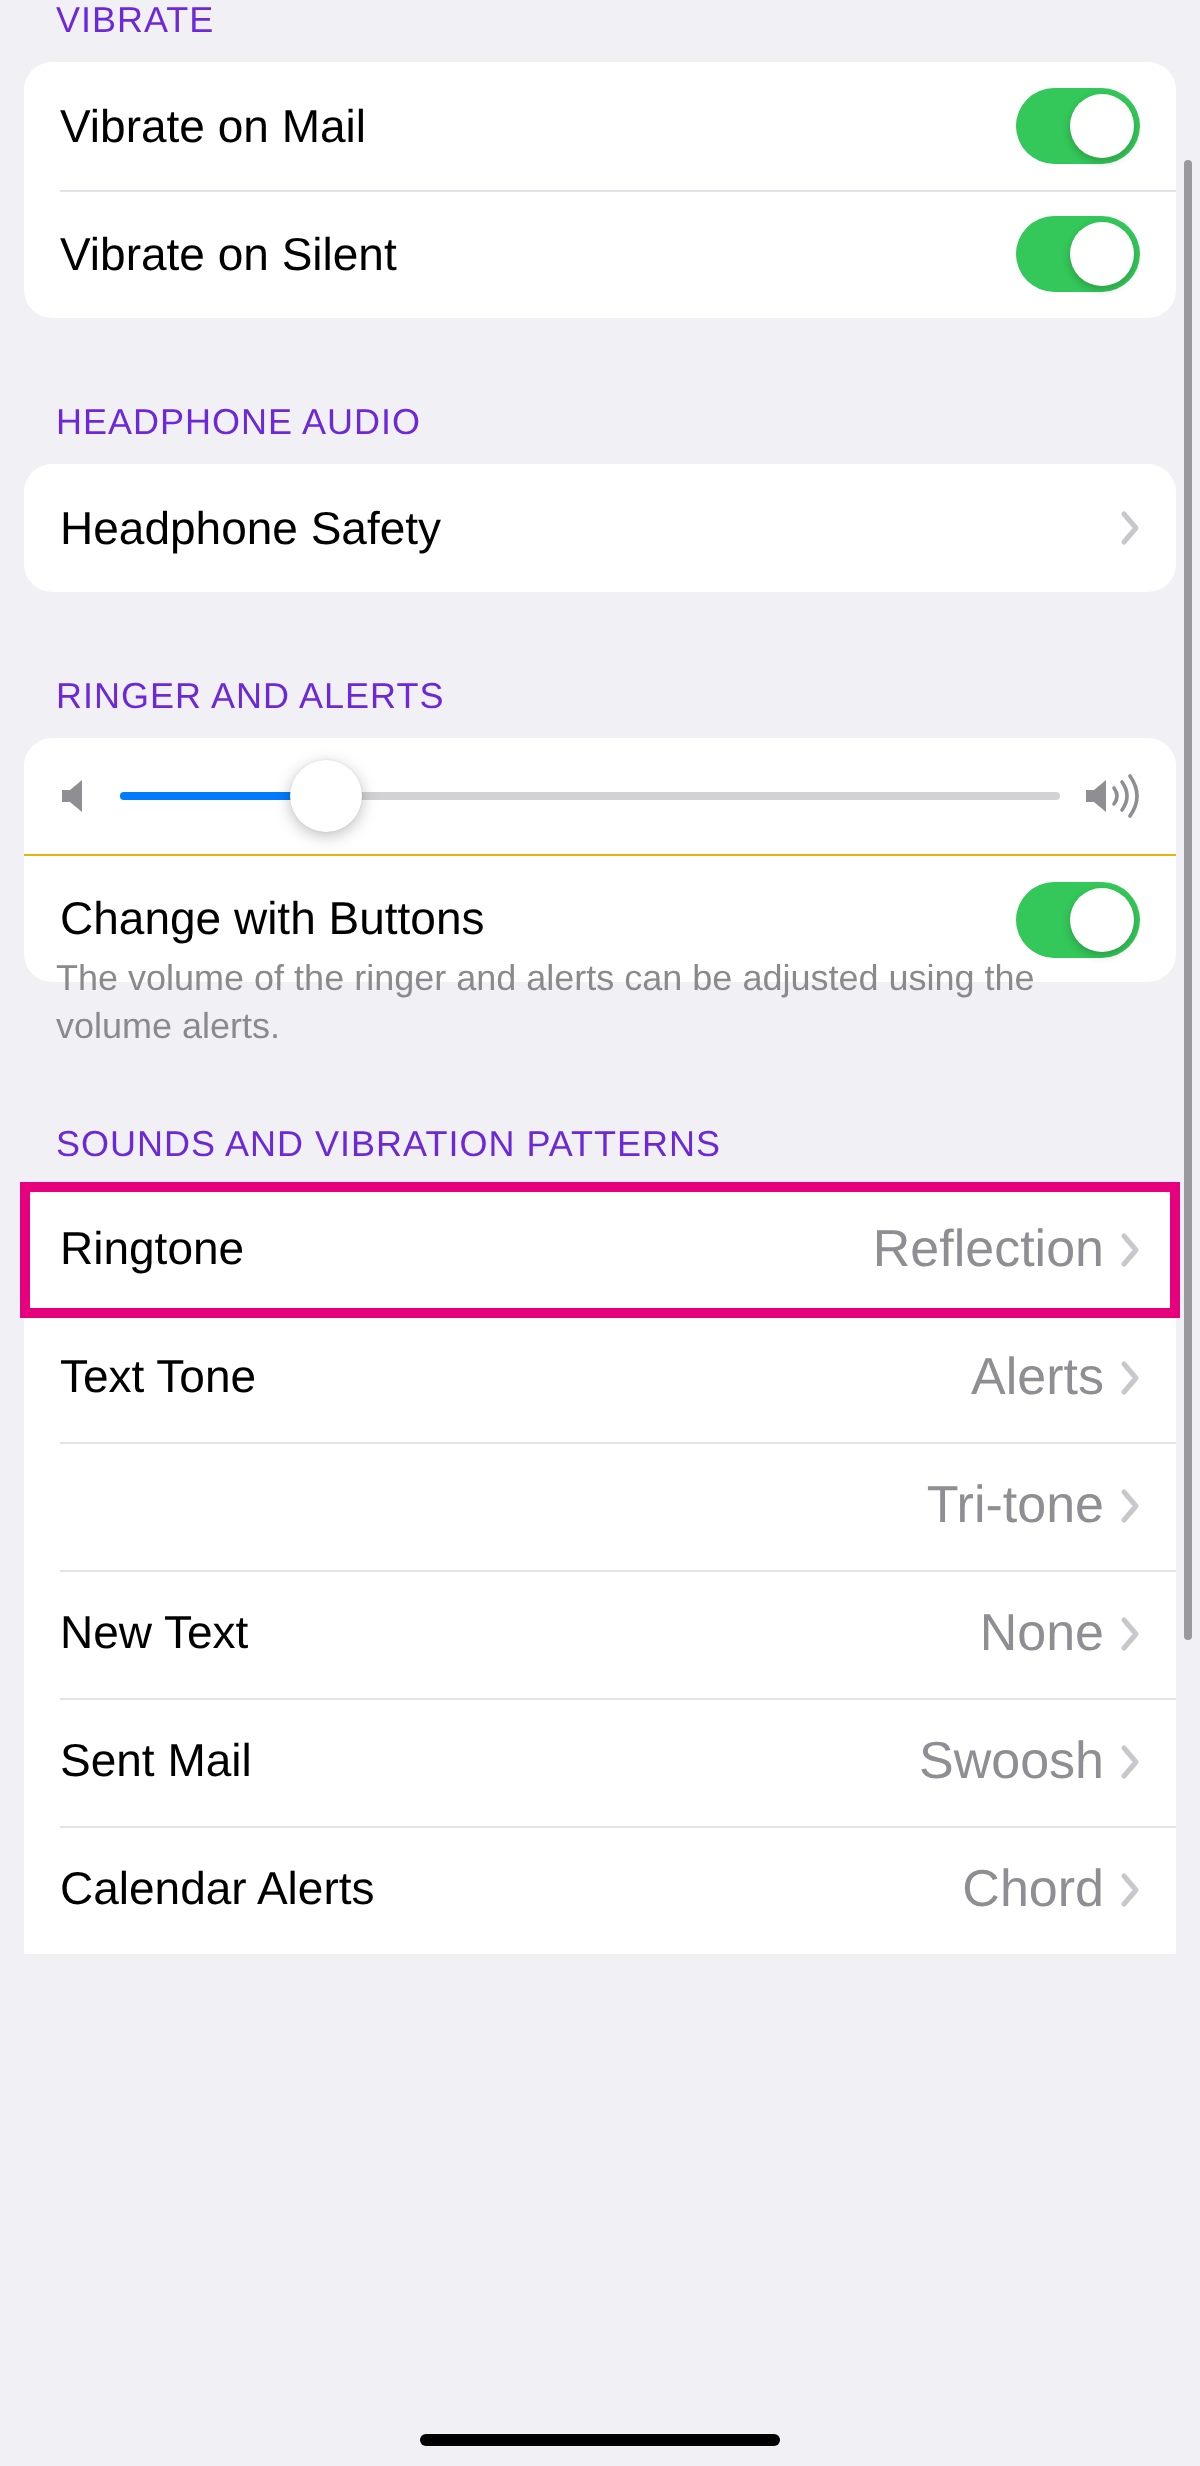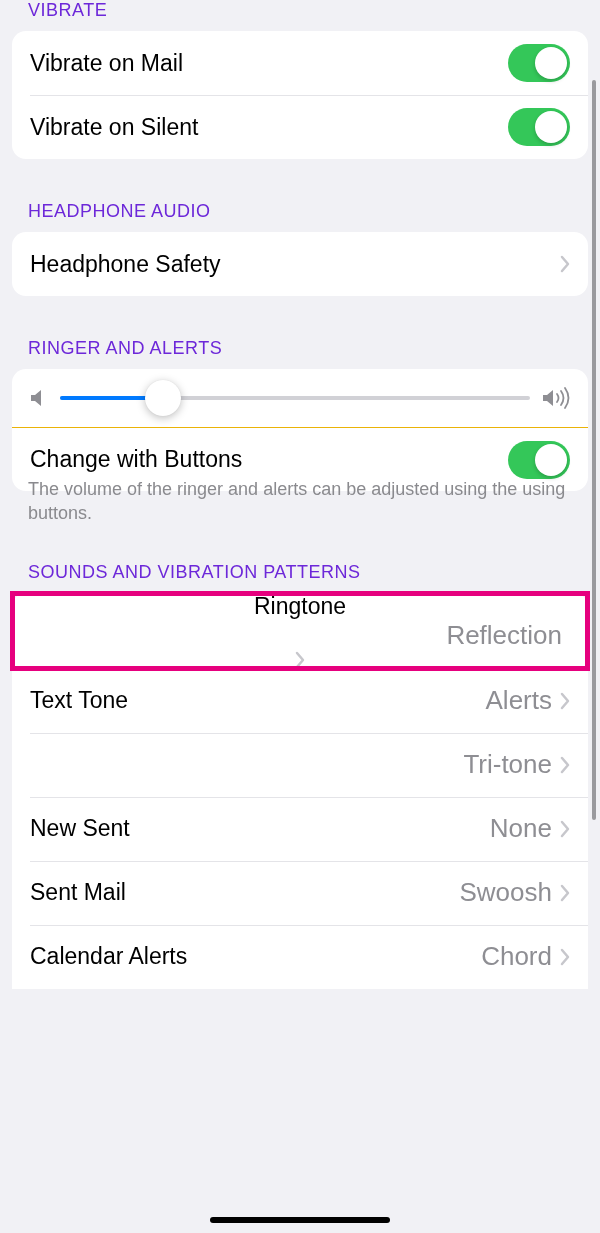--- a/index.html
+++ b/index.html
@@ -161,21 +161,20 @@
     .sounds-group {
       background: #fff;
       border-radius: 14px 14px 0 0;
       overflow: visible;
     }
     .highlight {
       outline: 5px solid #e6007e;
       outline-offset: -3px;
       position: relative;
       z-index: 2;
-      flex-direction: column;
     }
     .scrollbar {
       position: absolute;
       right: 4px;
       top: 80px;
       width: 4px;
       height: 740px;
       background: #9a9a9e;
       border-radius: 2px;
     }
@@ -235,21 +234,21 @@
         <path d="M15 7 Q18 11 15 15" fill="none" stroke="#8e8e93" stroke-width="1.8" stroke-linecap="round"></path>
         <path d="M19 4 Q24 11 19 18" fill="none" stroke="#8e8e93" stroke-width="1.8" stroke-linecap="round"></path>
         <path d="M23 1 Q30 11 23 21" fill="none" stroke="#8e8e93" stroke-width="1.8" stroke-linecap="round"></path>
       </svg>
     </div>
     <div class="row" style="border-top:1px solid #eab308;">
       <span class="row-label">Change with Buttons</span>
       <div class="toggle"></div>
     </div>
   </div>
-  <div class="footer-text">The volume of the ringer and alerts can be adjusted using the using buttons.</div>
+  <div class="footer-text">The volume of the ringer and alerts can be adjusted using the volume alerts.</div>
 
   <div class="section-header">SOUNDS AND VIBRATION PATTERNS</div>
   <div class="group sounds-group">
     <div class="row highlight">
       <span class="row-label">Ringtone</span>
       <span class="row-value">Reflection</span>
       <svg class="chevron-right" viewBox="0 0 10 18">
         <polyline points="2,2 8,9 2,16" fill="none" stroke="#c7c7cc" stroke-width="2.5" stroke-linecap="round" stroke-linejoin="round"></polyline>
       </svg>
     </div>
@@ -260,21 +259,21 @@
         <polyline points="2,2 8,9 2,16" fill="none" stroke="#c7c7cc" stroke-width="2.5" stroke-linecap="round" stroke-linejoin="round"></polyline>
       </svg>
     </div>
     <div class="row">
       <span class="row-value">Tri-tone</span>
       <svg class="chevron-right" viewBox="0 0 10 18">
         <polyline points="2,2 8,9 2,16" fill="none" stroke="#c7c7cc" stroke-width="2.5" stroke-linecap="round" stroke-linejoin="round"></polyline>
       </svg>
     </div>
     <div class="row">
-      <span class="row-label">New Sent</span>
+      <span class="row-label">New Text</span>
       <span class="row-value">None</span>
       <svg class="chevron-right" viewBox="0 0 10 18">
         <polyline points="2,2 8,9 2,16" fill="none" stroke="#c7c7cc" stroke-width="2.5" stroke-linecap="round" stroke-linejoin="round"></polyline>
       </svg>
     </div>
     <div class="row">
       <span class="row-label">Sent Mail</span>
       <span class="row-value">Swoosh</span>
       <svg class="chevron-right" viewBox="0 0 10 18">
         <polyline points="2,2 8,9 2,16" fill="none" stroke="#c7c7cc" stroke-width="2.5" stroke-linecap="round" stroke-linejoin="round"></polyline>

